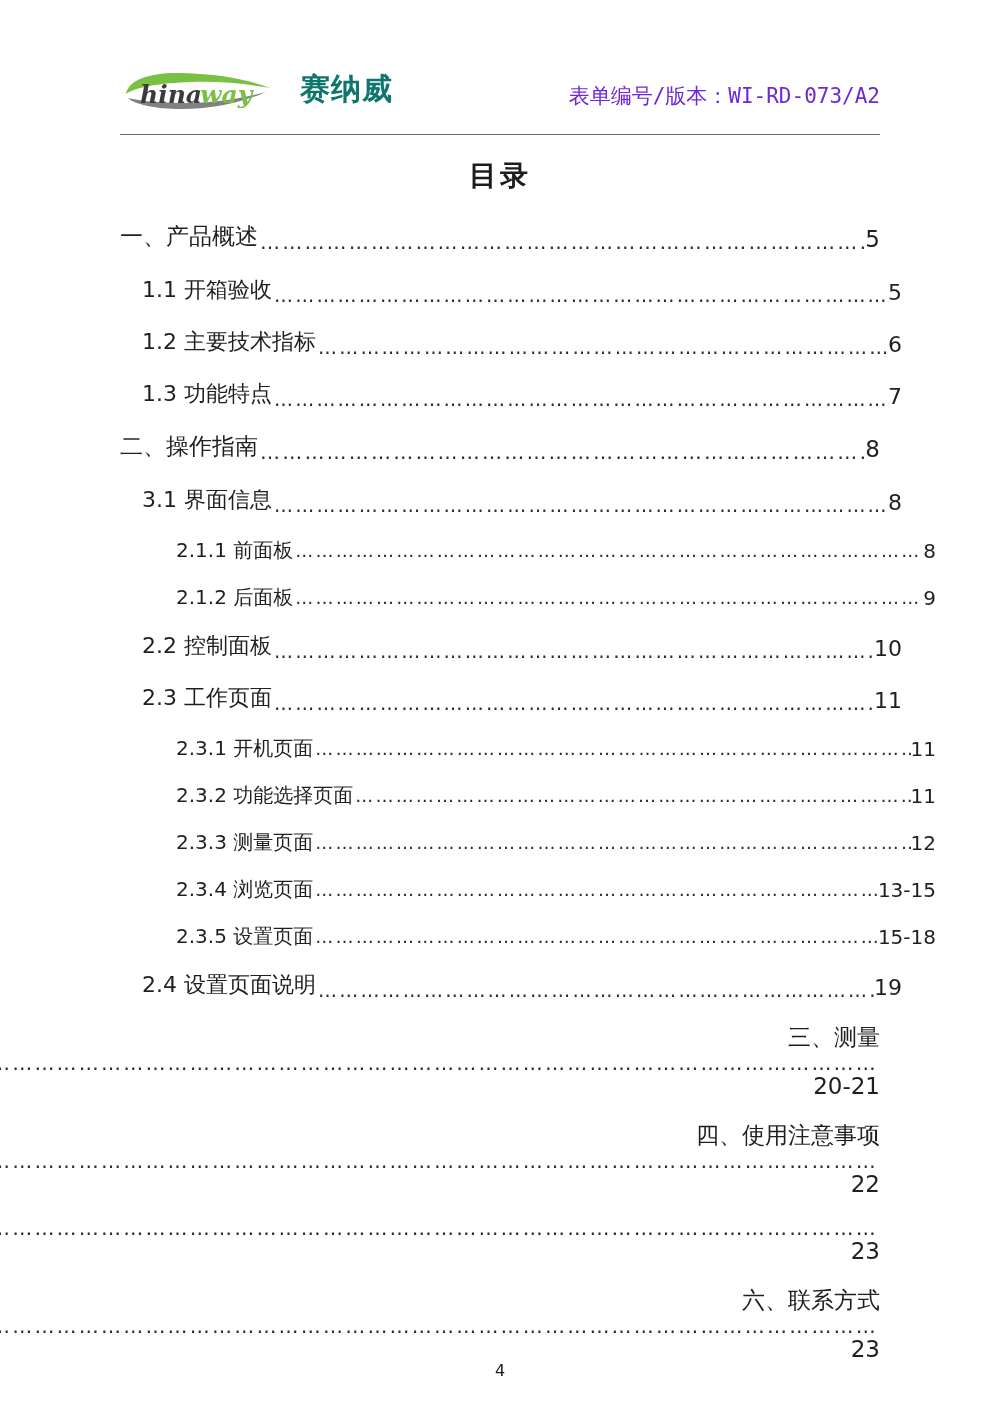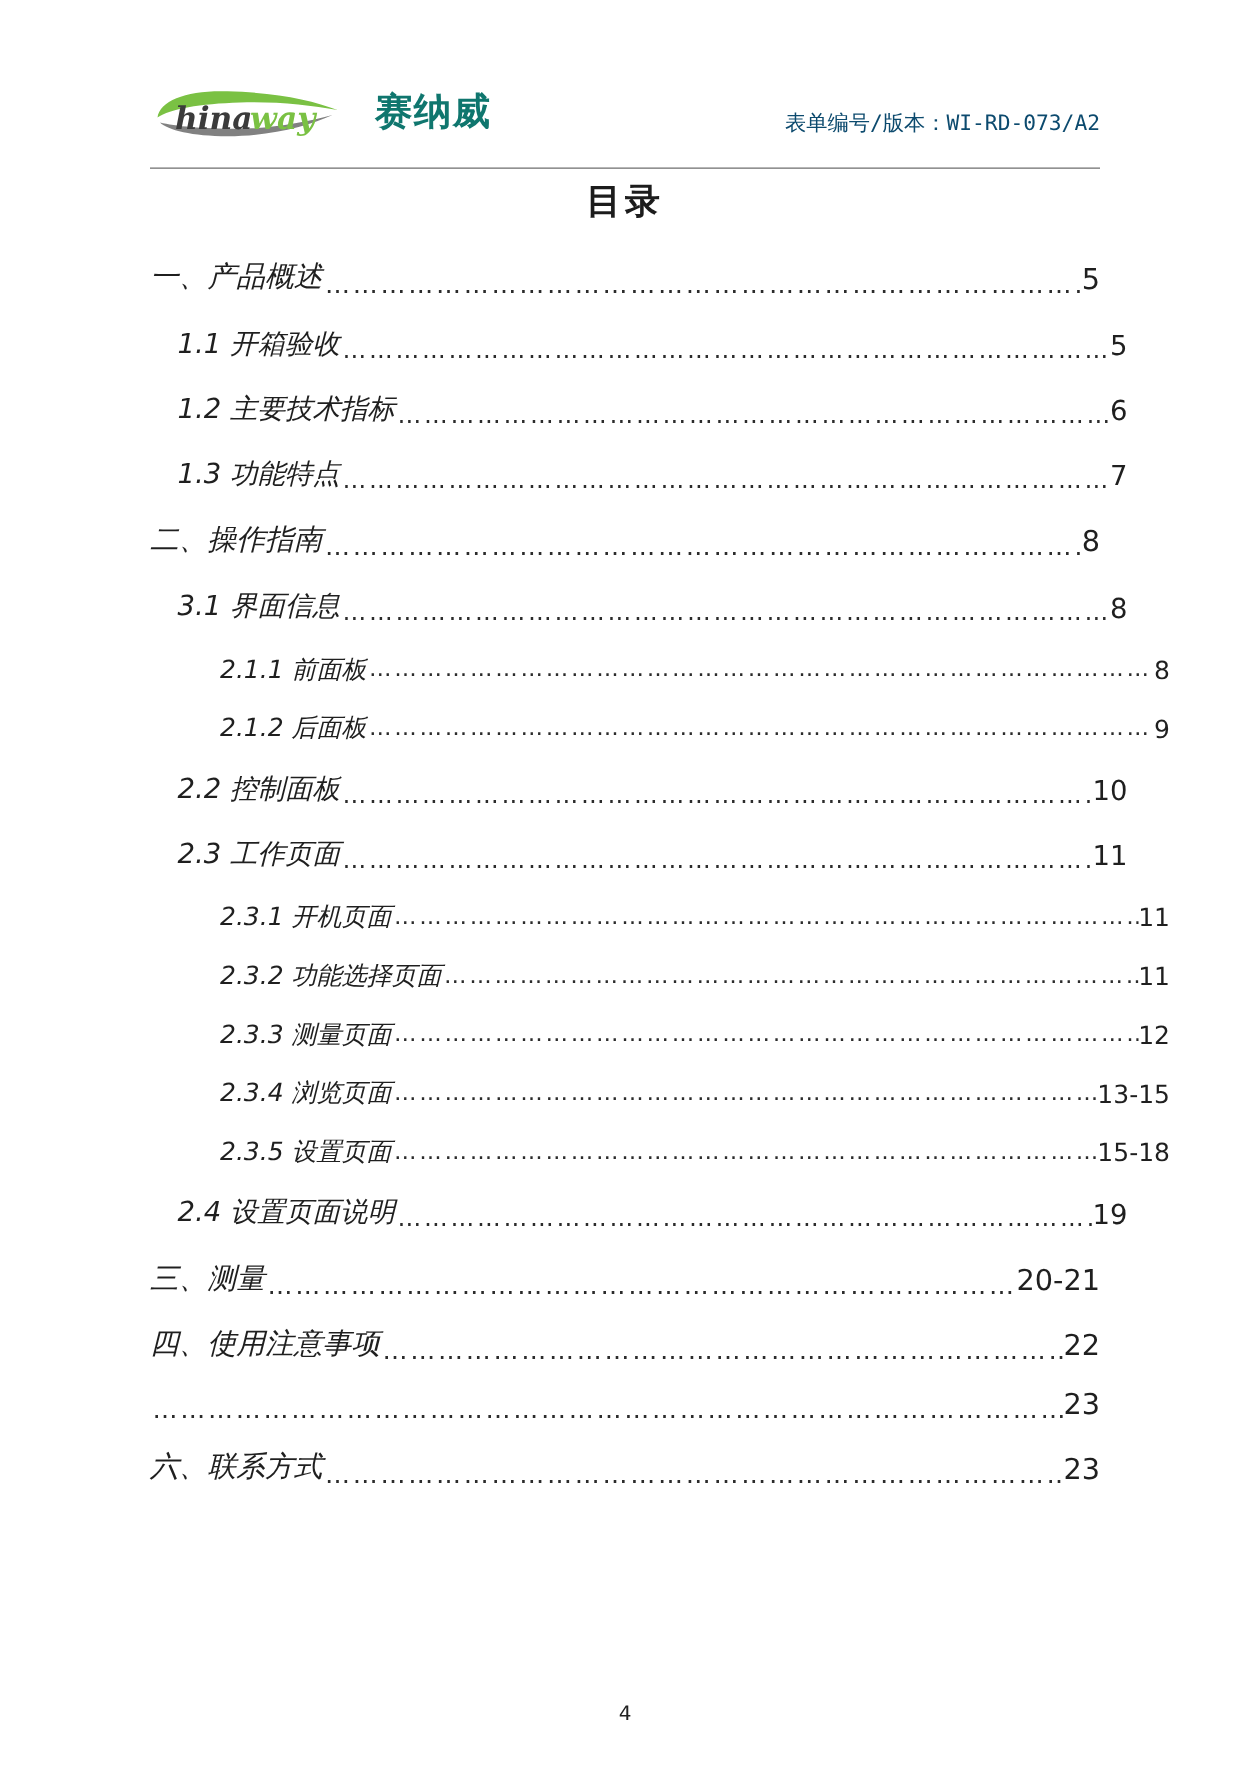--- a/index.html
+++ b/index.html
@@ -49,53 +49,52 @@
   .logo-cn {
     font-family: "DejaVu Sans", sans-serif;
     font-size: 30px;
     font-weight: bold;
     color: #0f766e;
     letter-spacing: 1px;
     margin-bottom: 4px;
   }
   .doc-code {
     font-family: "DejaVu Sans Mono", monospace;
-    font-size: 17px;
-    color: #0c4a6e;
+    font-size: 21px;
+    color: #6d28d9;
     letter-spacing: 0px;
     margin-bottom: 6px;
     white-space: nowrap;
     margin-top: 12px;
   }
 
   
   .toc-title {
     text-align: center;
     font-size: 28px;
     font-weight: bold;
     letter-spacing: 3px;
-    margin-top: 7px;
+    margin-top: 22px;
     margin-bottom: 26px;
     color: #1c1c1c;
   }
 
   
   .toc {
     margin-top: 4px;
   }
   .toc-row {
     display: flex;
     align-items: flex-end;
     width: 100%;
     white-space: nowrap;
     color: #1f1f1f;
   }
   .toc-label {
     flex: 0 0 auto;
-    font-style: italic;
   }
   .toc-dots {
     flex: 1 1 auto;
     overflow: hidden;
     white-space: nowrap;
     letter-spacing: 2.2px;
     color: #2b2b2b;
     padding: 0 2px;
     line-height: 1;
   }
@@ -118,21 +117,21 @@
   }
   .lvl2 .toc-dots { font-size: 19px; }
   .lvl3 {
     font-size: 20px;
     margin-bottom: 20px;
     padding-left: 56px;
     align-items: center;
   }
   .lvl3 .toc-dots { font-size: 18px; }
 
-  .lvl1.tight { margin-bottom: 21px; }
+  .lvl1.tight { margin-bottom: 21px; flex-direction: column; }
 
   
   .footer-page {
     position: absolute;
     left: 0;
     right: 0;
     bottom: 78px;
     text-align: center;
     font-size: 16px;
     color: #222;

